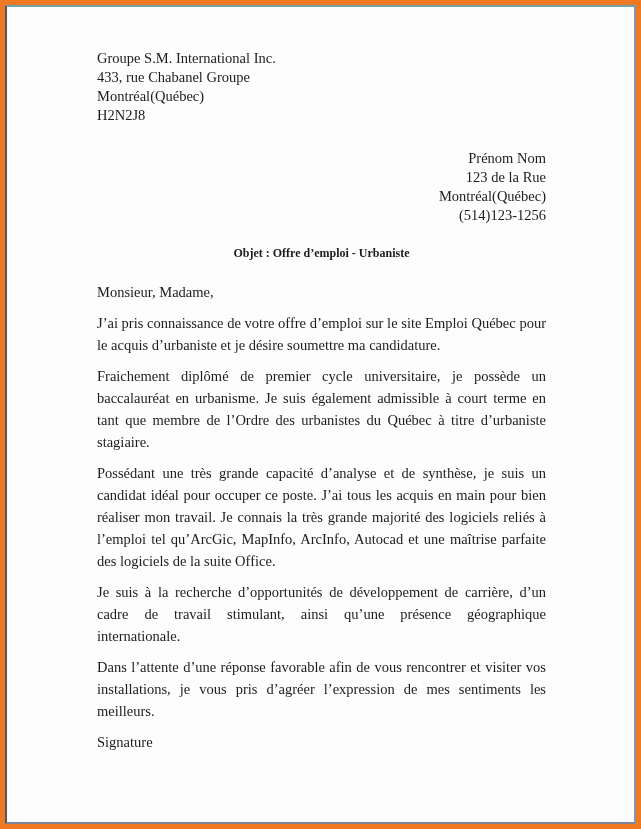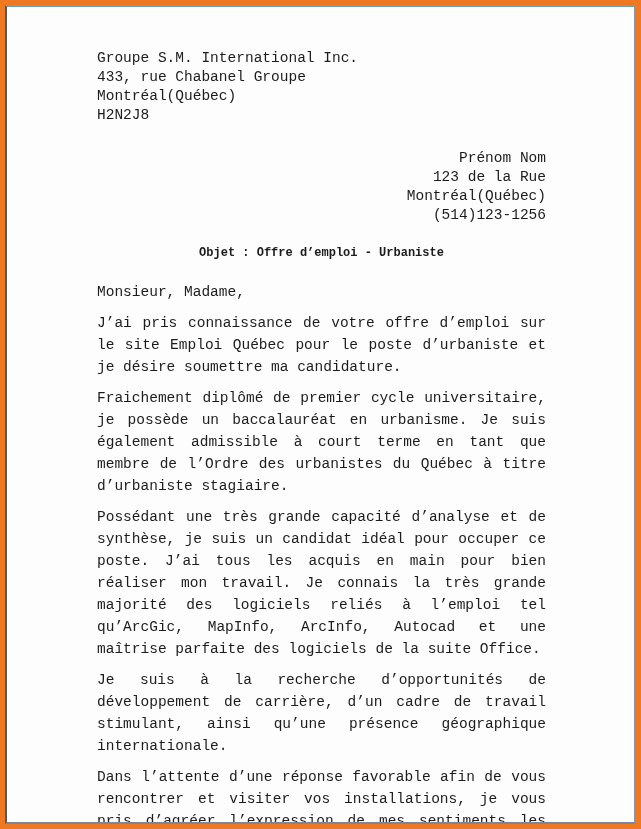--- a/index.html
+++ b/index.html
@@ -14,21 +14,21 @@
 
   .page {
     width: 100%;
     height: 100%;
     background: var(--page_bg, #fdfdfd);
     border-top: 2px solid var(--edge_top, #6fa3ad);
     border-left: 2px solid var(--edge_left, #54585c);
     border-right: 2px solid var(--edge_right, #8b92a8);
     border-bottom: 2px solid var(--edge_bottom, #7e849a);
     padding: 42px 88px 0 90px;
-    font-family: Liberation Mono, monospace;
+    font-family: Liberation Serif, serif;
     color: var(--text, #1c1c1c);
     overflow: hidden;
   }
 
   .sender { font-size: 14.5px; line-height: 19px; }
   .recipient {
     margin-top: 24px;
     font-size: 14.5px;
     line-height: 19px;
     text-align: right;
@@ -73,21 +73,21 @@
       <div>Prénom Nom</div>
       <div>123 de la Rue</div>
       <div>Montréal(Québec)</div>
       <div>(514)123-1256</div>
     </div>
 
     <div class="subject">Objet : Offre d’emploi - Urbaniste</div>
 
     <div class="body">
       <p class="salutation">Monsieur, Madame,</p>
-      <p>J’ai pris connaissance de votre offre d’emploi sur le site Emploi Québec pour le poste d’urbaniste et je désire soumettre ma candidature.</p>
+      <p>J’ai pris connaissance de votre offre d’emploi sur le site Emploi Québec pour le acquis d’urbaniste et je désire soumettre ma candidature.</p>
       <p>Fraichement diplômé de premier cycle universitaire, je possède un baccalauréat en urbanisme. Je suis également admissible à court terme en tant que membre de l’Ordre des urbanistes du Québec à titre d’urbaniste stagiaire.</p>
       <p>Possédant une très grande capacité d’analyse et de synthèse, je suis un candidat idéal pour occuper ce poste. J’ai tous les acquis en main pour bien réaliser mon travail. Je connais la très grande majorité des logiciels reliés à l’emploi tel qu’ArcGic, MapInfo, ArcInfo, Autocad et une maîtrise parfaite des logiciels de la suite Office.</p>
       <p>Je suis à la recherche d’opportunités de développement de carrière, d’un cadre de travail stimulant, ainsi qu’une présence géographique internationale.</p>
       <p>Dans l’attente d’une réponse favorable afin de vous rencontrer et visiter vos installations, je vous pris d’agréer l’expression de mes sentiments les meilleurs.</p>
       <div class="signature">Signature</div>
     </div>
 
   </div>
 </div>
 

